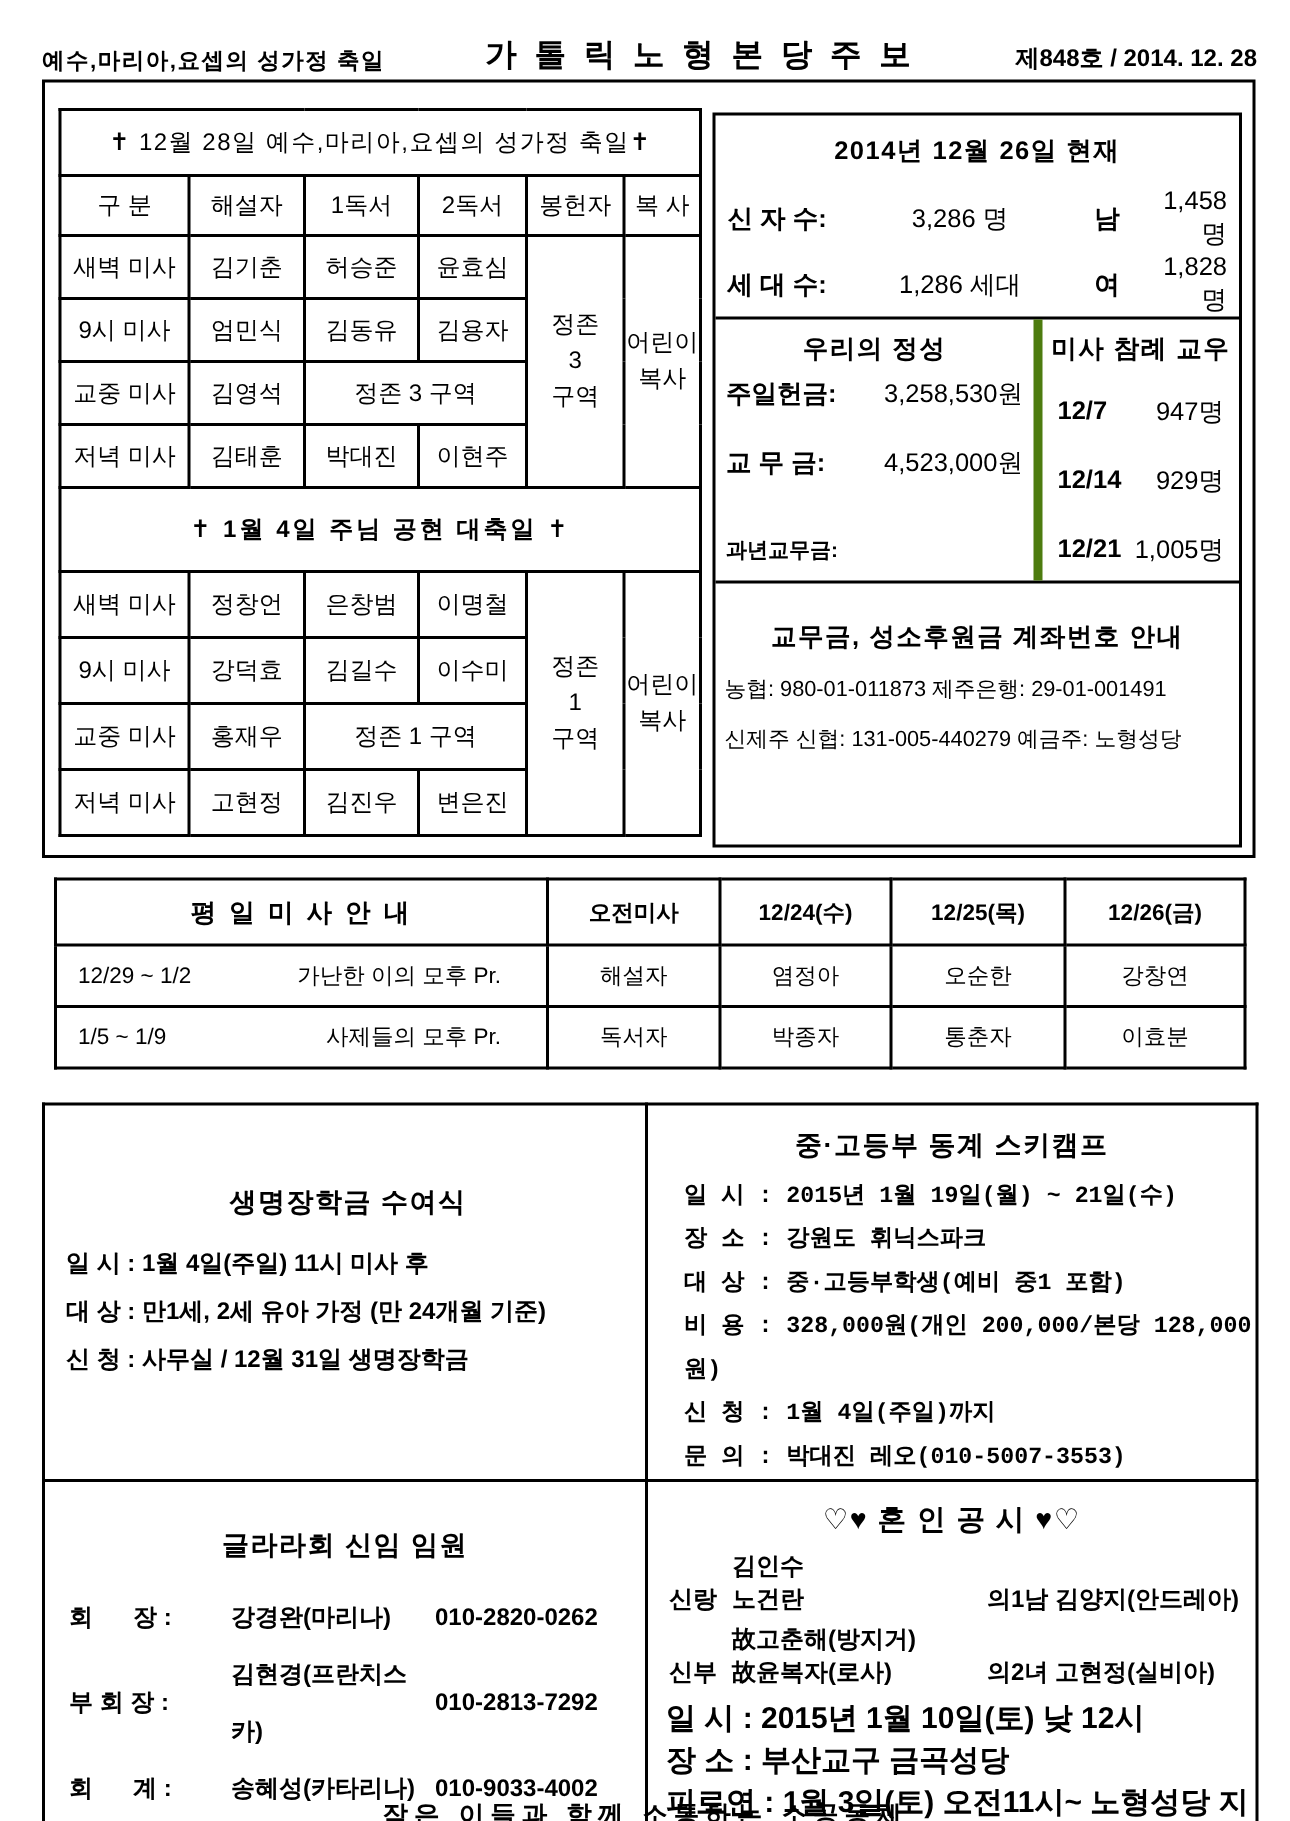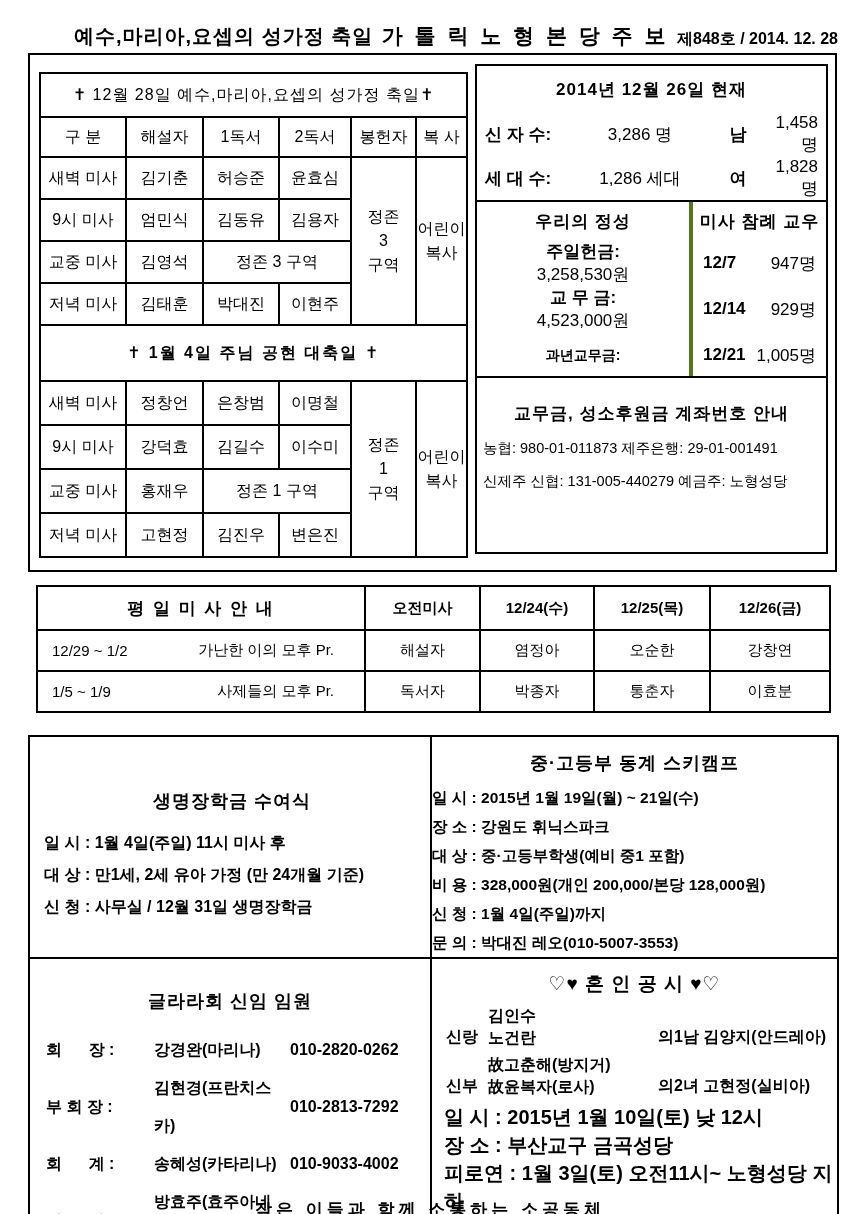--- a/index.html
+++ b/index.html
@@ -8,21 +8,21 @@
     width:860px; height:1214px; position:relative;
     font-family:"Liberation Sans","DejaVu Sans",sans-serif;
     color:#000; overflow:hidden;
   }
 
   
   .masthead {
     position:absolute; left:28px; right:22px; top:20px; height:30px;
     display:flex; justify-content:space-between; align-items:flex-end;
   }
-  .masthead .feast { font-size:20px; font-weight:bold; letter-spacing:1px;margin-left:46px; }
+  .masthead .feast { font-size:15px; font-weight:bold; letter-spacing:1px; }
   .masthead .main-title { font-size:21px; font-weight:bold; letter-spacing:3px; }
   .masthead .issue { font-size:16px; font-weight:bold; }
 
   
   .top-box {
     position:absolute; left:28px; top:53px; width:809px; height:519px;
     border:2px solid #000;
   }
 
   table.sched {
@@ -33,36 +33,36 @@
   table.sched td { border:2px solid #000; vertical-align:middle; }
   table.sched .title-row td { height:44px; font-weight:normal; font-size:16px; letter-spacing:1px; }
   table.sched .title-row2 td { height:56px; font-weight:bold; font-size:16px; letter-spacing:2px; }
   table.sched .head-row td { height:40px; }
   table.sched .data-row td { height:42px; }
   table.sched .data-row2 td { height:44px; }
   table.sched .ml { white-space:pre-line; line-height:1.5; }
 
   
   .stats {
-    position:absolute; left:445px; top:9px; width:353px; height:490px;
+    position:absolute; left:445px; top:20px; width:353px; height:490px;
     border:2px solid #000; font-size:17px;
   }
   .stats .asof { height:46px; display:flex; align-items:center; justify-content:center;
     font-weight:bold; font-size:17px; letter-spacing:1px; }
   .srow { height:44px; display:flex; align-items:center; padding:0 8px; }
   .srow .lbl { font-weight:bold; width:96px; }
   .srow .val { width:118px; text-align:center; }
   .srow .lbl2 { font-weight:bold; width:42px; text-align:center; margin-left:18px; }
   .srow .val2 { flex:1; text-align:right; }
   .stats-mid { display:flex; border-top:2px solid #000; height:176px; }
   .offering { width:212px; }
-  .attendance { flex:1; border-left:4px solid #4d7c0f; }
+  .attendance { flex:1; border-left:6px solid #4d7c0f; }
   .sec-title { height:38px; display:flex; align-items:center; justify-content:center;
     font-weight:bold; letter-spacing:1px; }
-  .orow { height:46px; display:flex; align-items:center; justify-content:space-between; padding:0 7px;flex-direction:column; }
+  .orow { height:46px; display:flex; justify-content:space-between; padding:0 7px; }
   .orow .olbl { font-weight:bold; }
   .orow.small .olbl { font-size:14px;margin-top:15px; }
   .arow { height:46px; display:flex; align-items:center; justify-content:space-between; padding:0 10px; }
   .arow .adate { font-weight:bold; }
   .stats-account { border-top:2px solid #000; height:180px; }
   .stats-account .acct-title { text-align:center; font-weight:bold; font-size:17px;
     margin:24px 0 14px 0; letter-spacing:1px; }
   .stats-account .acct-line { font-size:14.5px; padding:0 6px; margin-bottom:14px; }
 
   
@@ -84,21 +84,21 @@
   }
   table.notices td { border:2px solid #000; vertical-align:top; }
   table.notices .r1 td { height:213px; }
   table.notices .r2 td { height:221px; }
   .notice-title { text-align:center; font-weight:bold; font-size:18px; letter-spacing:1px; }
   .n-lines { font-size:15.5px; font-weight:bold; }
   .n-line { padding-left:14px; }
   .schol .notice-title { margin:52px 0 14px 4px; }
   .schol .n-line { line-height:32px; font-size:16px; }
   .ski .notice-title { margin:14px 0 8px 0; }
-  .ski .n-line { line-height:29px; padding-left:0; }
+  .ski .n-line { line-height:29px; padding-left:24px;font-family:Liberation Mono, monospace; }
   .clara .notice-title { margin:30px 0 18px 0; }
   .officer { display:flex; align-items:center; line-height:38px; padding:0 14px 0 16px;
     font-size:16px; font-weight:bold; }
   .officer .role { width:108px; white-space:pre; }
   .officer .name { flex:1; }
   .officer .phone { width:126px; text-align:left; }
   .wed .notice-title { margin:12px 0 8px 0; font-size:19px; }
   .couple { display:flex; align-items:flex-end; padding:0 10px 0 14px; margin-bottom:6px;
     font-size:16px; font-weight:bold; }
   .couple .clabel { width:42px; }

